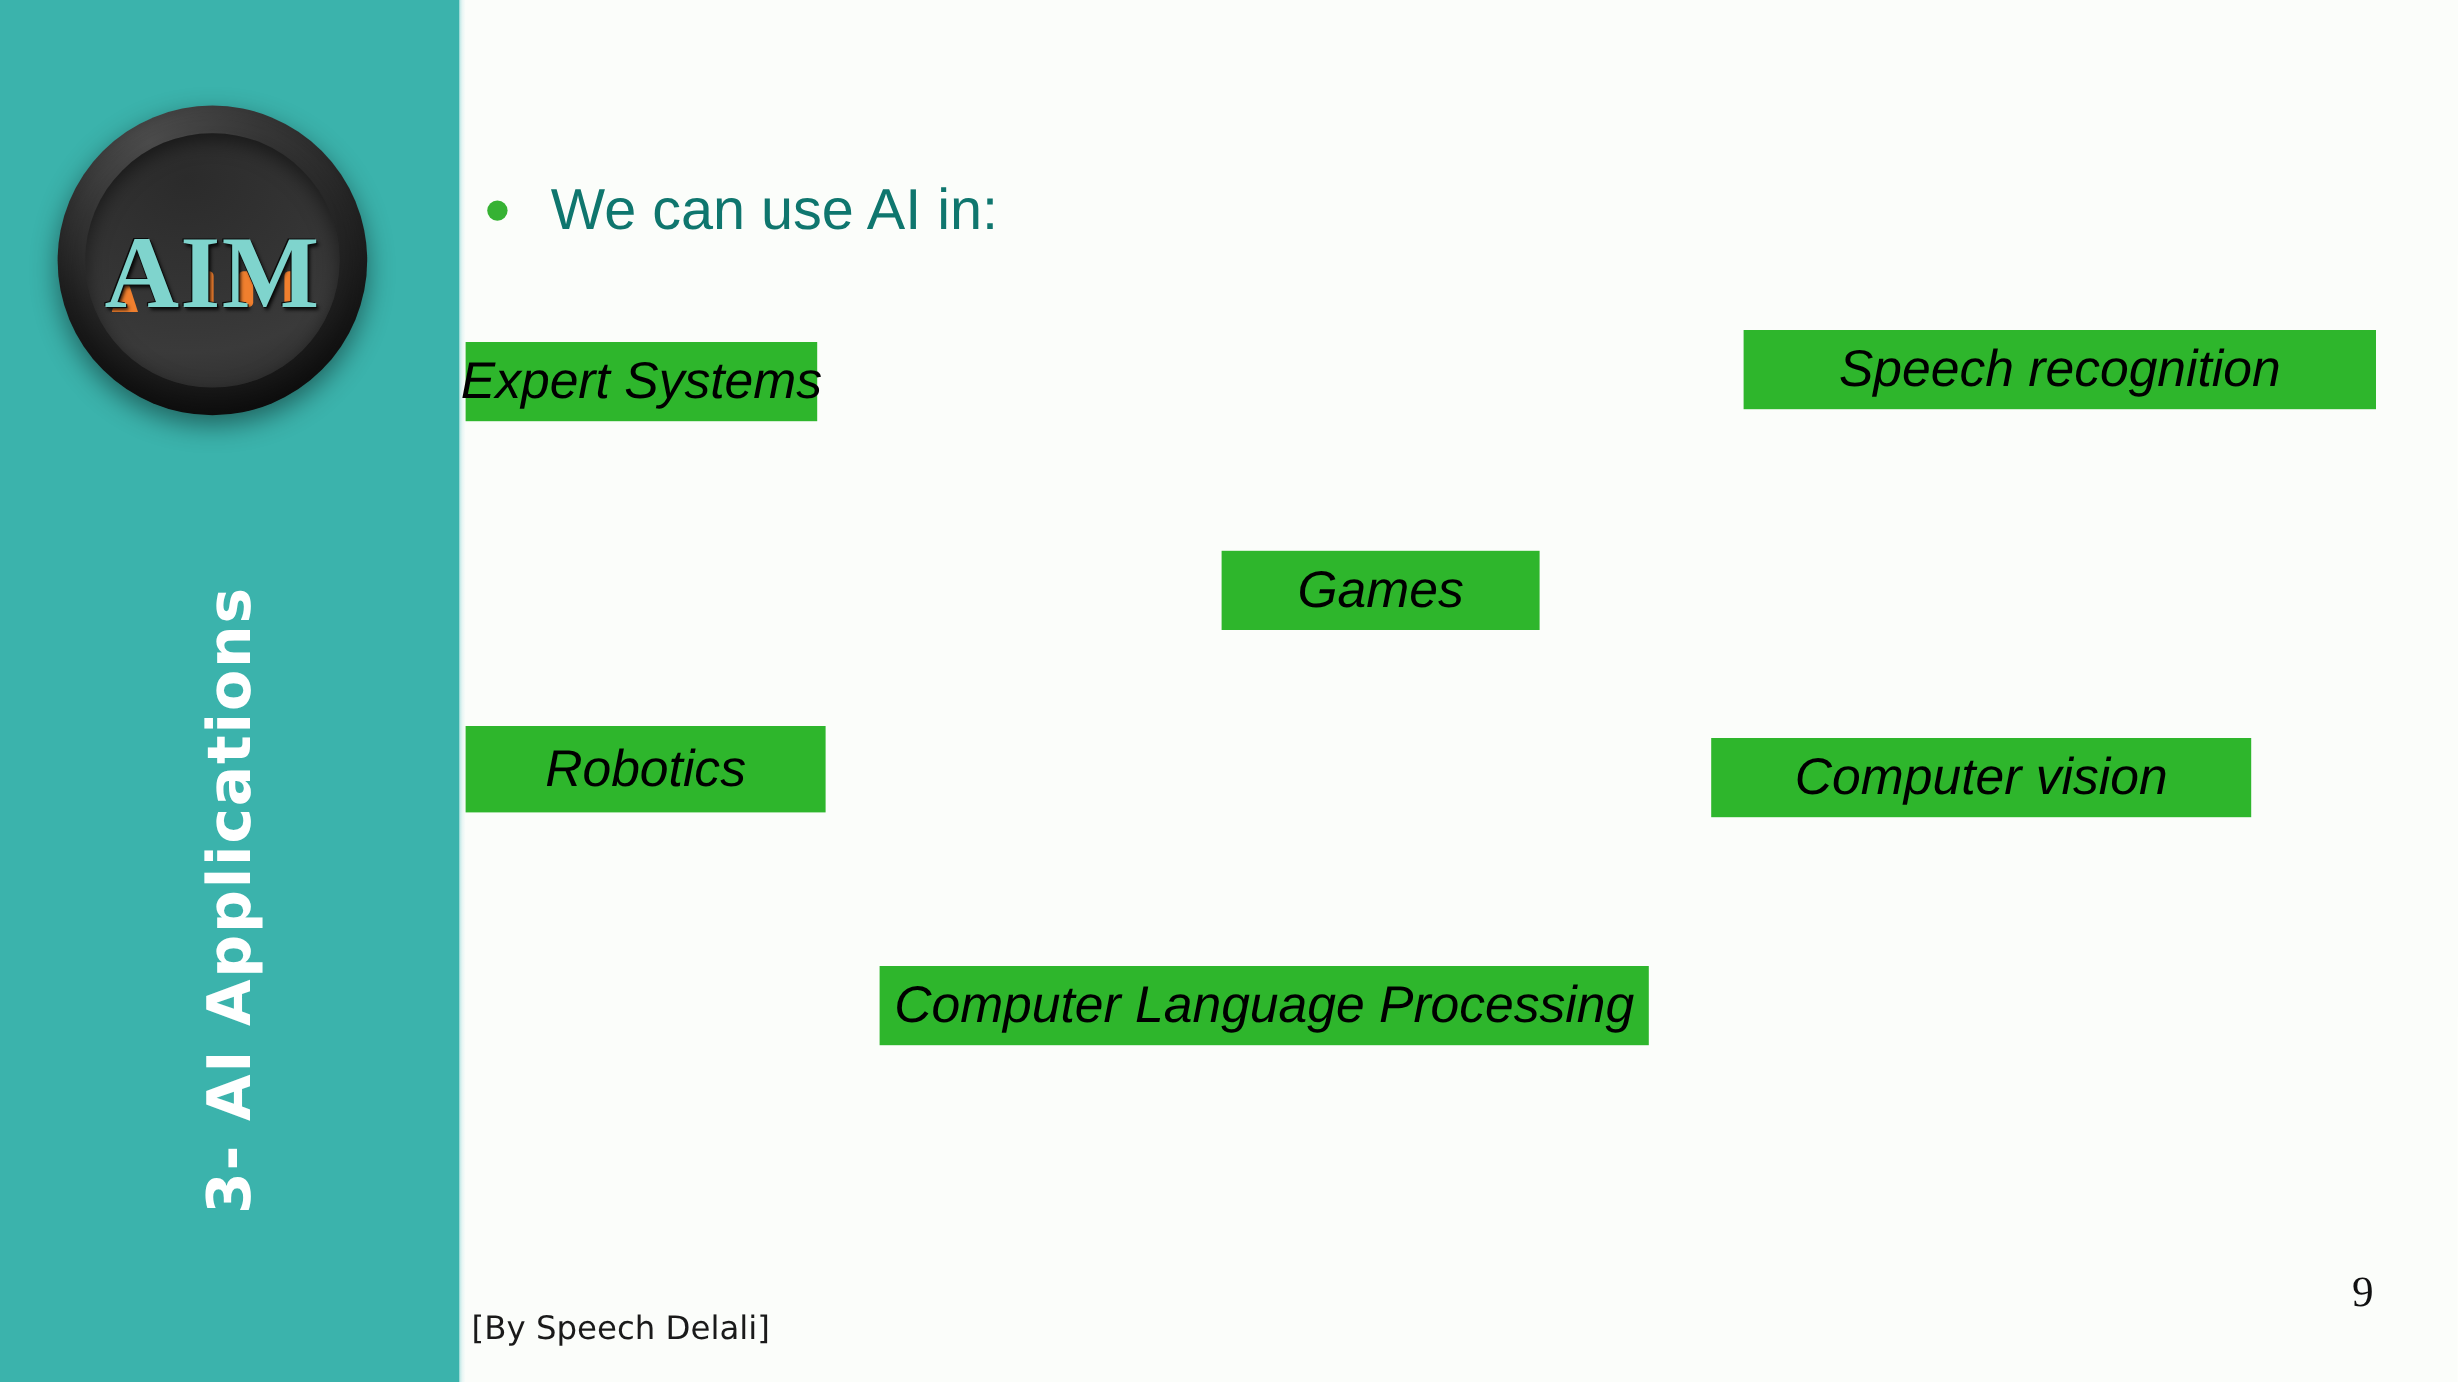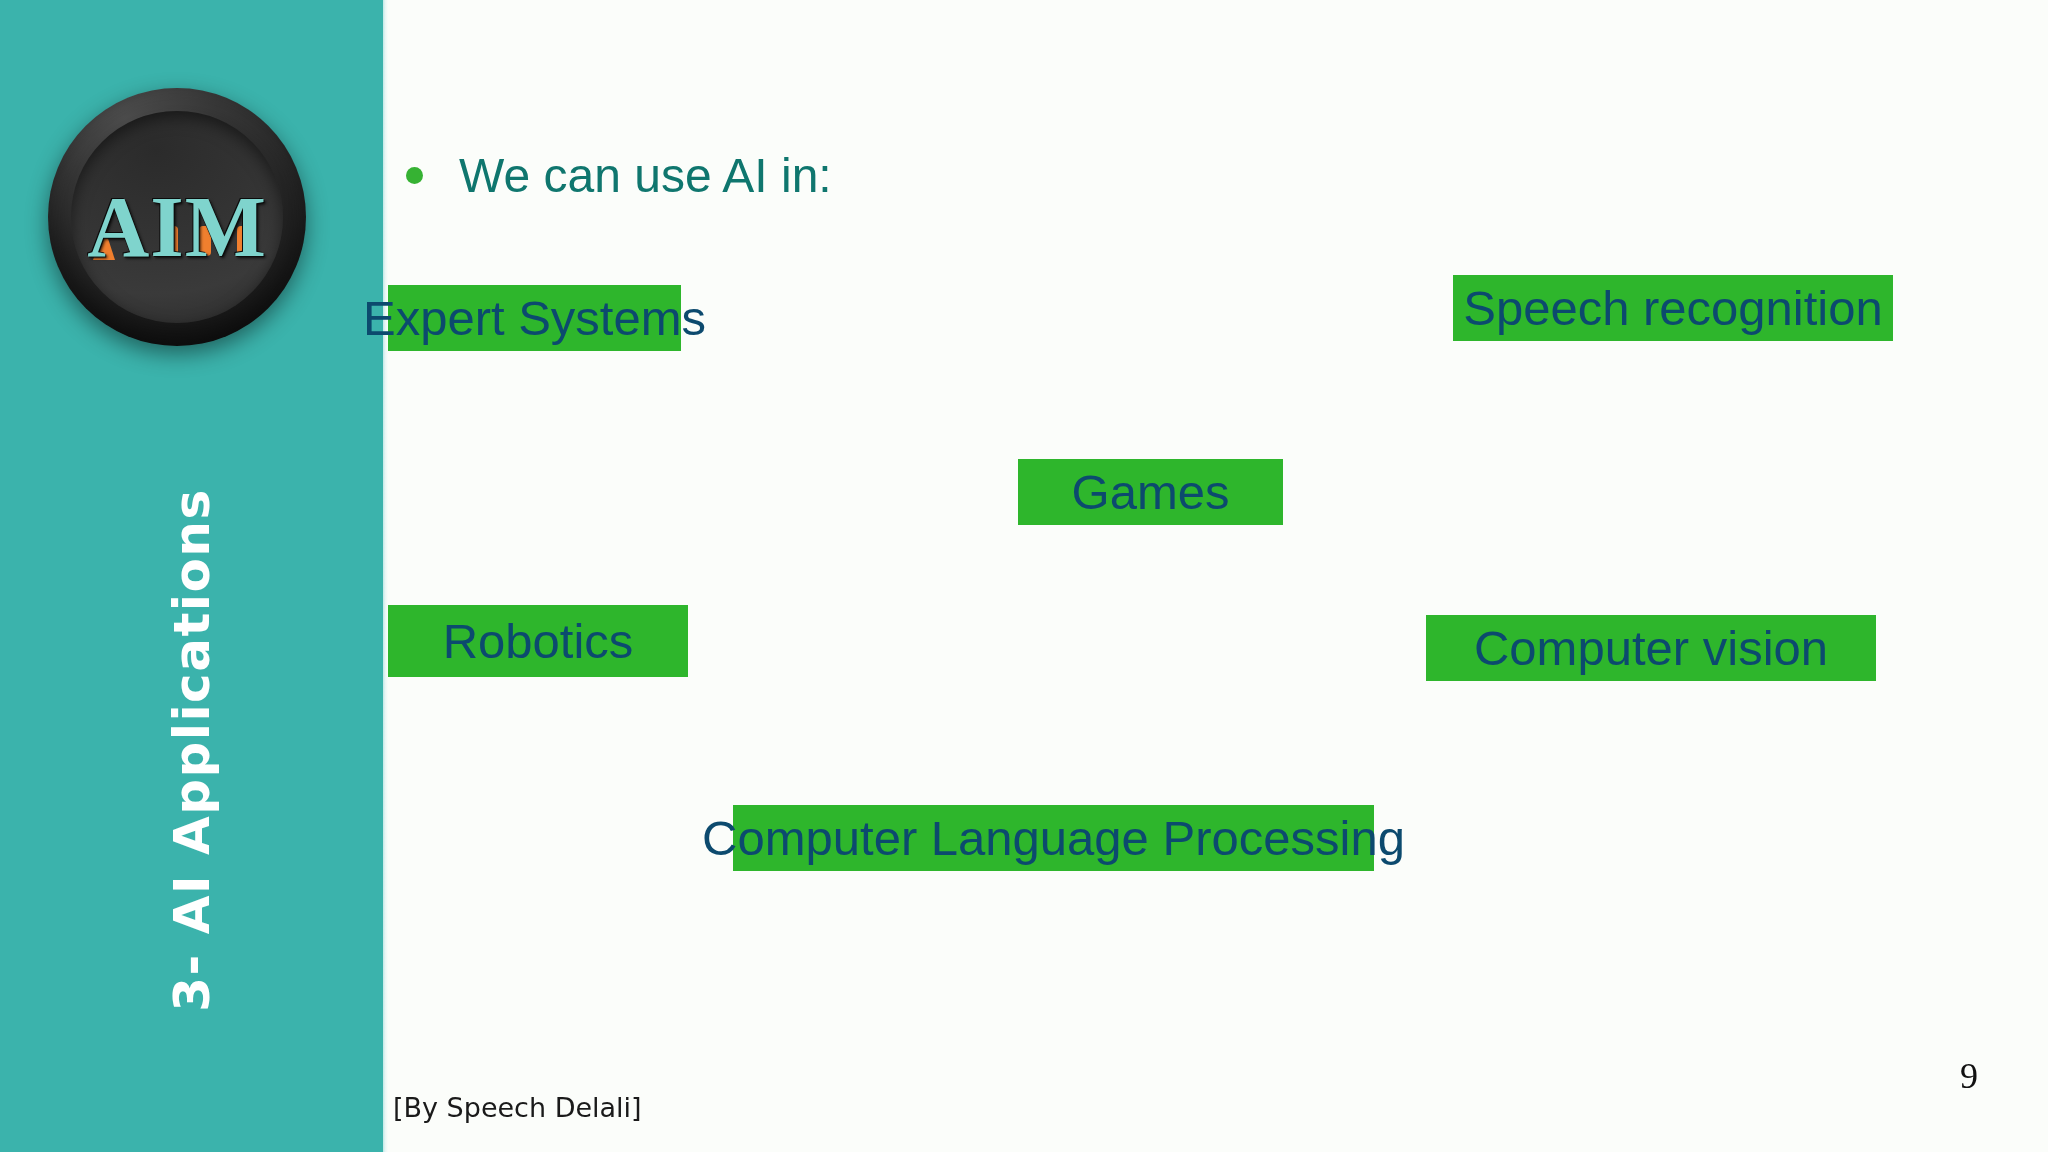--- a/index.html
+++ b/index.html
@@ -174,29 +174,30 @@
     margin-left: 36px;
     font-size: 48px;
     color: #0f766e;
     white-space: nowrap;
     font-family: "Liberation Sans", sans-serif;
   }
 
   .app-box {
     position: absolute;
     background: #2eb62c;
-    color: #0c4a6e;
+    color: #000000;
     display: flex;
     align-items: center;
     justify-content: center;
-    font-size: 49px;
+    font-size: 43px;
     font-family: "Liberation Sans", sans-serif;
     white-space: nowrap;
     box-sizing: border-box;
     line-height: 1;
+    font-style: italic;
   }
 
   #footer-credit {
     position: absolute;
     left: 5px;
     top: 1092px;
     font-size: 27px;
     color: #1a1a1a;
     font-family: "DejaVu Sans", sans-serif;
     white-space: nowrap;
@@ -241,21 +242,21 @@
 
   <div id="main">
 
     <div id="bullet-row">
       <span id="bullet-dot"></span>
       <span id="bullet-text">We can use AI in:</span>
     </div>
 
     <div id="boxes-layer">
         <div class="app-box" style="left: 0px; top: 285px; width: 293px; height: 66px; background: rgb(46, 182, 44);">Expert Systems</div>
-        <div class="app-box" style="left: 1065px; top: 275px; width: 440px; height: 66px; background: rgb(46, 182, 44); text-align: right;">Speech recognition</div>
+        <div class="app-box" style="left: 1065px; top: 275px; width: 527px; height: 66px; background: rgb(46, 182, 44); text-align: right;">Speech recognition</div>
         <div class="app-box" style="left: 630px; top: 428px; width: 265px; height: 66px; background: rgb(46, 182, 44); margin-top: 31px;">Games</div>
         <div class="app-box" style="left: 0px; top: 605px; width: 300px; height: 72px; background: rgb(46, 182, 44);">Robotics</div>
         <div class="app-box" style="left: 1038px; top: 615px; width: 450px; height: 66px; background: rgb(46, 182, 44);">Computer vision</div>
         <div class="app-box" style="left: 345px; top: 805px; width: 641px; height: 66px; background: rgb(46, 182, 44);">Computer Language Processing</div>
       </div>
 
     <div id="footer-credit">[By Speech Delali]</div>
     <div id="page-number">9</div>
   </div>
 

